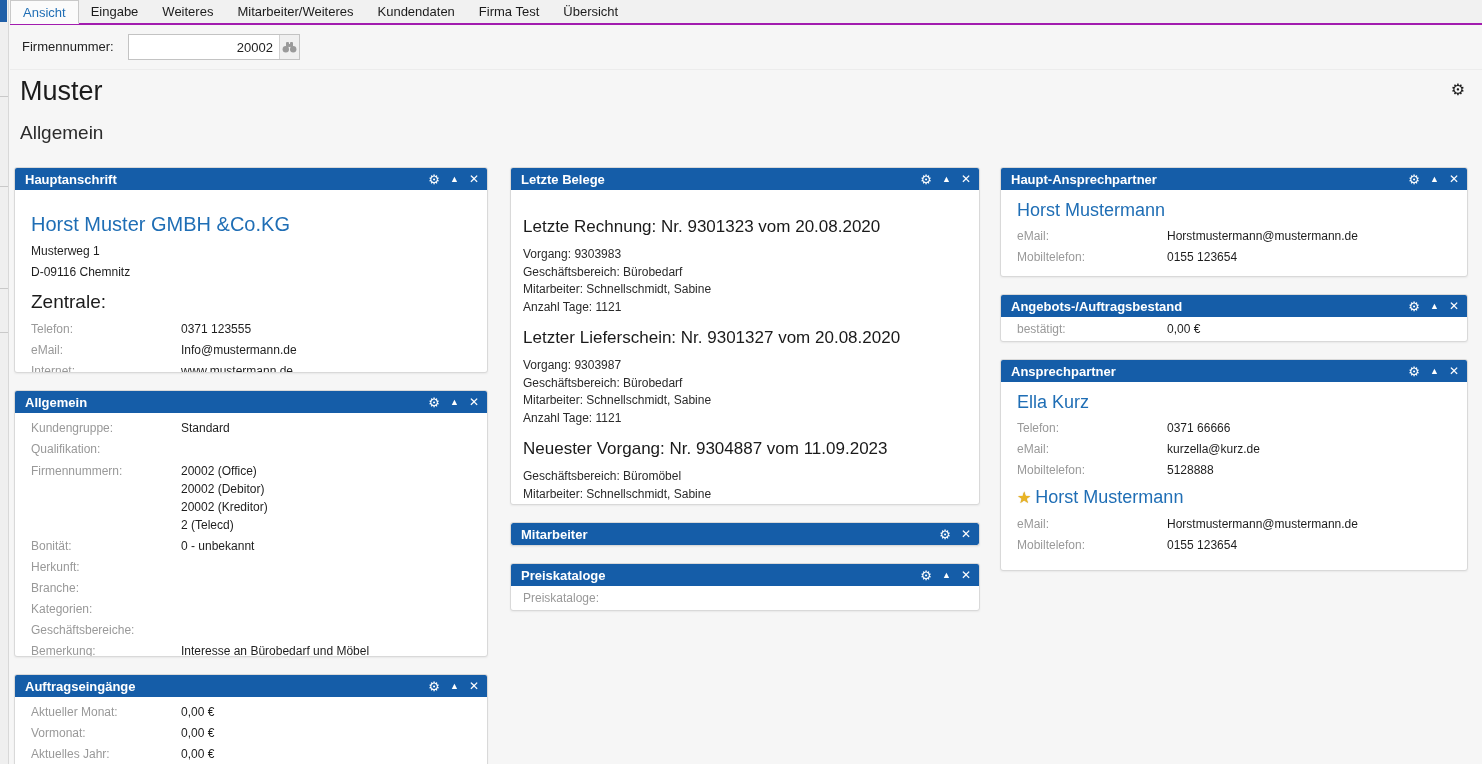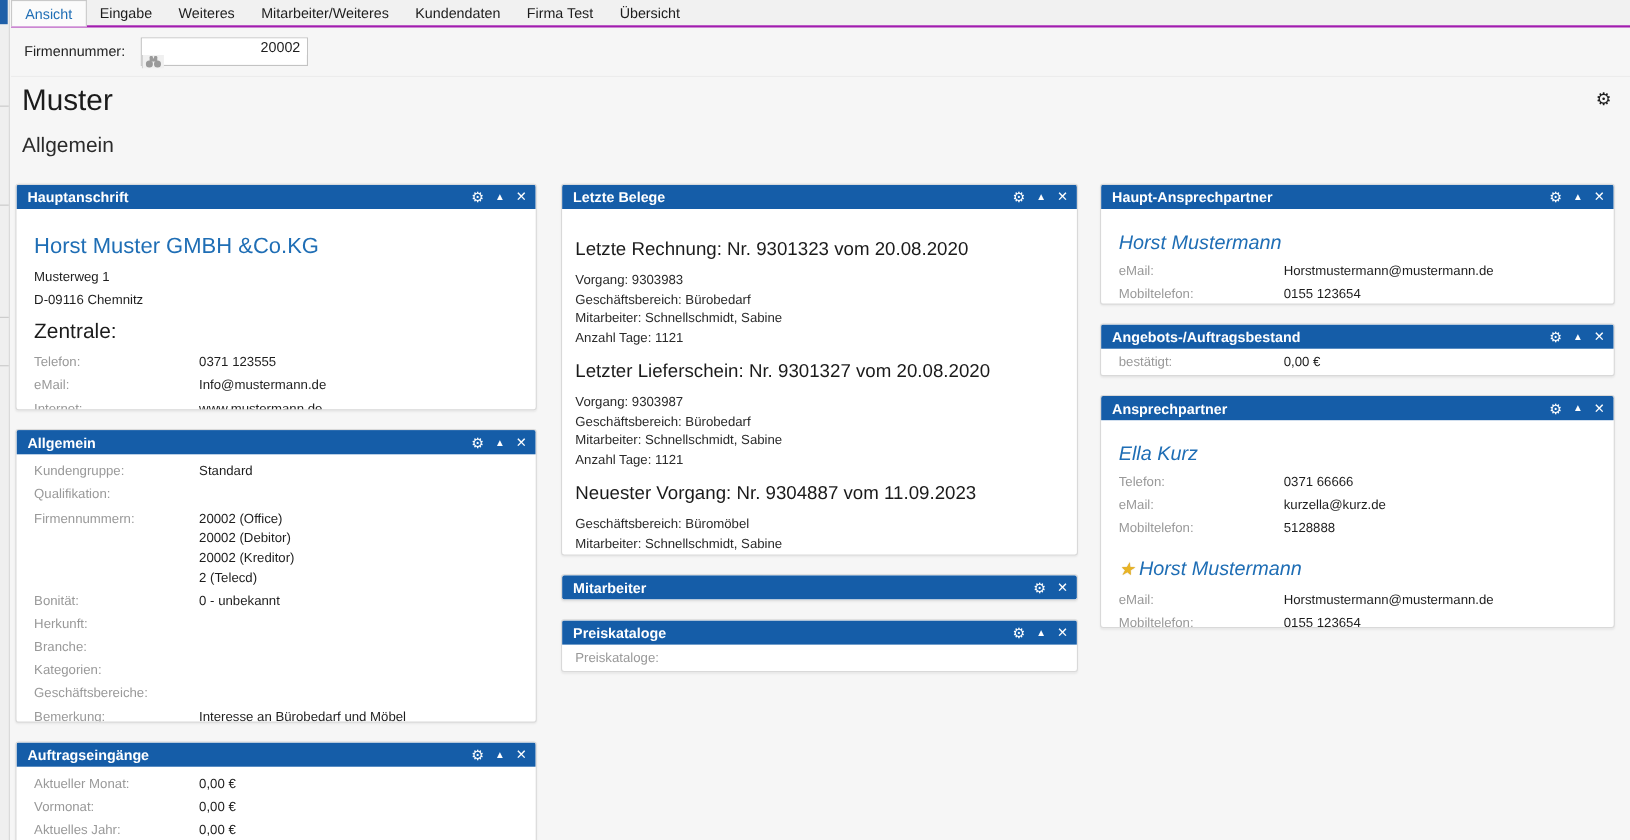--- a/index.html
+++ b/index.html
@@ -18,21 +18,21 @@
   .tabbar{ position:absolute; left:10px; top:0; right:0; height:25px; background:#f1f1f1;
            border-bottom:2px solid #a21caf; display:flex; align-items:stretch; }
   .tab{ padding:0 12px; font-size:13px; line-height:24px; color:#1c1c1c; cursor:default; }
   .tab.active{ background:#fbfbfb; border:1px solid #c9c9c9; border-bottom:1px solid #fbfbfb;
                margin-bottom:-1px; color:#1f6eb5; }
 
   
   .toolbar{ position:absolute; left:10px; top:25px; right:0; height:45px; border-bottom:1px solid #ececec; }
   .fn-label{ position:absolute; left:12px; top:14px; font-size:13px; color:#222; }
   .fn-group{ position:absolute; left:118px; top:9px; height:26px; display:flex; align-items:stretch;
-             border:1px solid #c3c3c3; background:#fff;flex-direction:column; }
+             border:1px solid #c3c3c3; background:#fff; }
   .fn-input{ width:150px; border:0; outline:none; text-align:right; font-size:13px; color:#1e1e1e;
              padding:0 6px; font-family:"Liberation Sans", sans-serif; background:#fff; }
   .fn-search{ width:20px; background:#f0f0f0; border-left:1px solid #d2d2d2; display:flex;
               align-items:center; justify-content:center; cursor:pointer; }
 
   
   .page-title{ position:absolute; left:20px; top:76px; font-size:27px; color:#1b1b1b; }
   .page-gear{ position:absolute; right:17px; top:80px; font-size:16px; color:#1c1c1c; cursor:pointer; }
   .page-subtitle{ position:absolute; left:20px; top:122px; font-size:19px; color:#2b2b2b; }
 
@@ -61,21 +61,21 @@
   .kv-money .kv-value{ flex:1; }
 
   .link-heading{ font-size:20px; color:#1f6eb5; line-height:30px; margin-bottom:2px; cursor:pointer; }
   .addr-line{ font-size:12px; color:#1e1e1e; line-height:21px; }
   .sub-heading{ font-size:19px; color:#1c1c1c; line-height:26px; margin:6px 0 4px; }
 
   .doc-heading{ font-size:17px; color:#1a1a1a; line-height:26px; margin:5px 0 6px; }
   .doc-line{ font-size:12px; color:#2a2a2a; line-height:17.5px; }
   .doc-block{ margin-bottom:9px; }
 
-  .contact-name{ font-size:18px; color:#1f6eb5; line-height:28px; margin:12px 0 2px; cursor:pointer;font-style:italic; }
+  .contact-name{ font-size:18px; color:#1f6eb5; line-height:28px; margin:2px 0 2px; cursor:pointer; }
   .star{ color:#e9b424; text-shadow:0 0 1px #b9891d; font-size:16px; margin-right:4px; }
 
   .collapsed .panel-header{ border-radius:2px; }
 </style>
 </head>
 <body>
 
 <div class="screen">
 
   <div class="left-rail">

